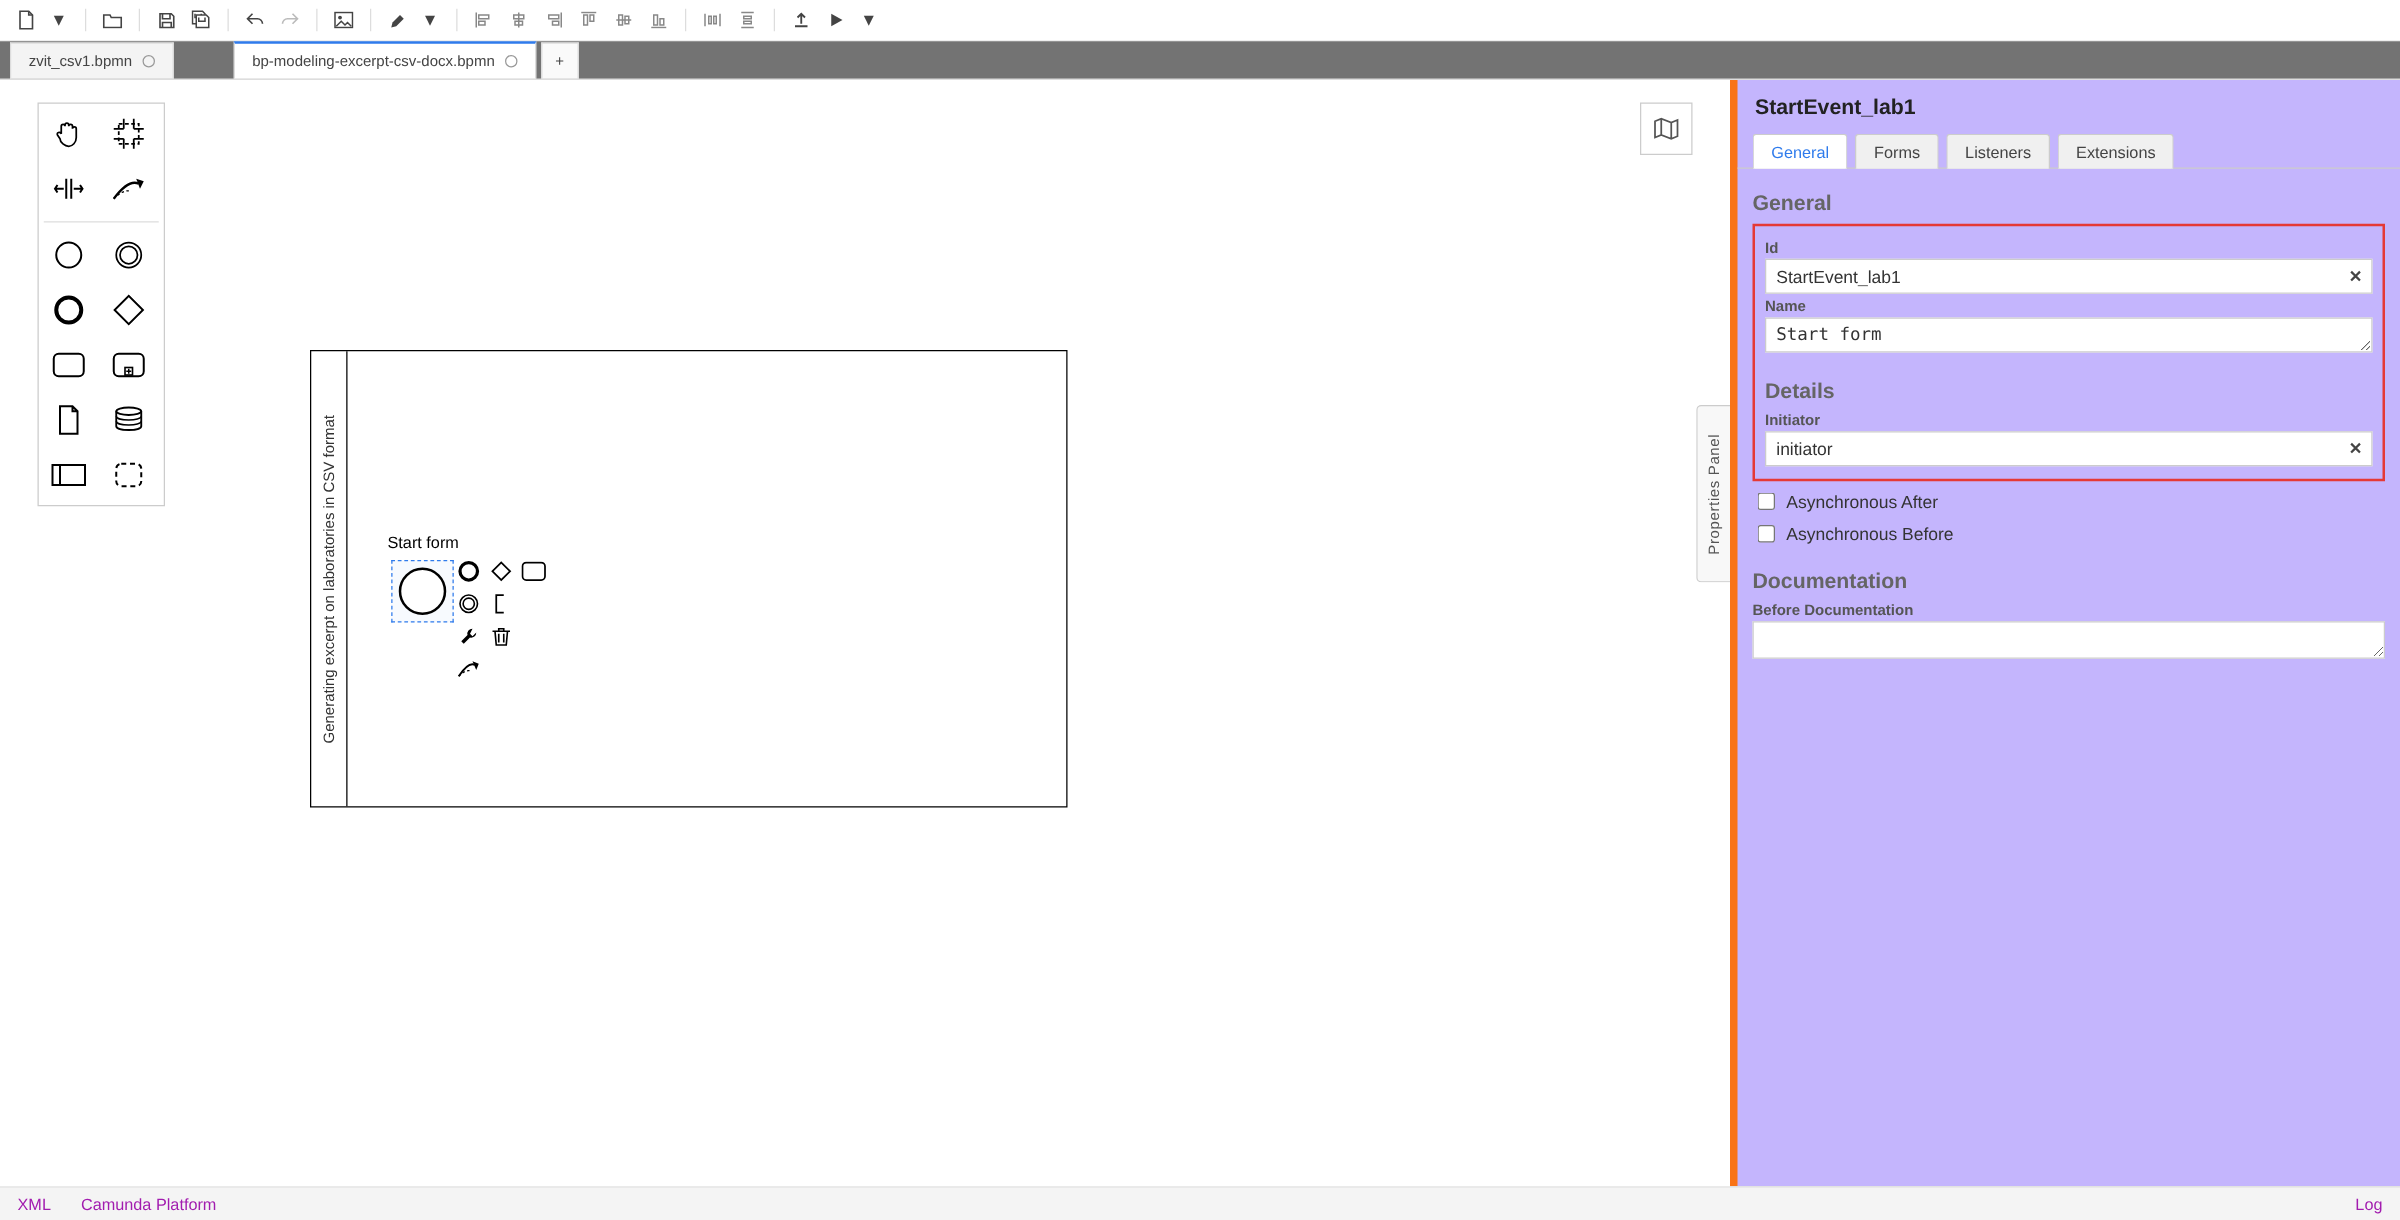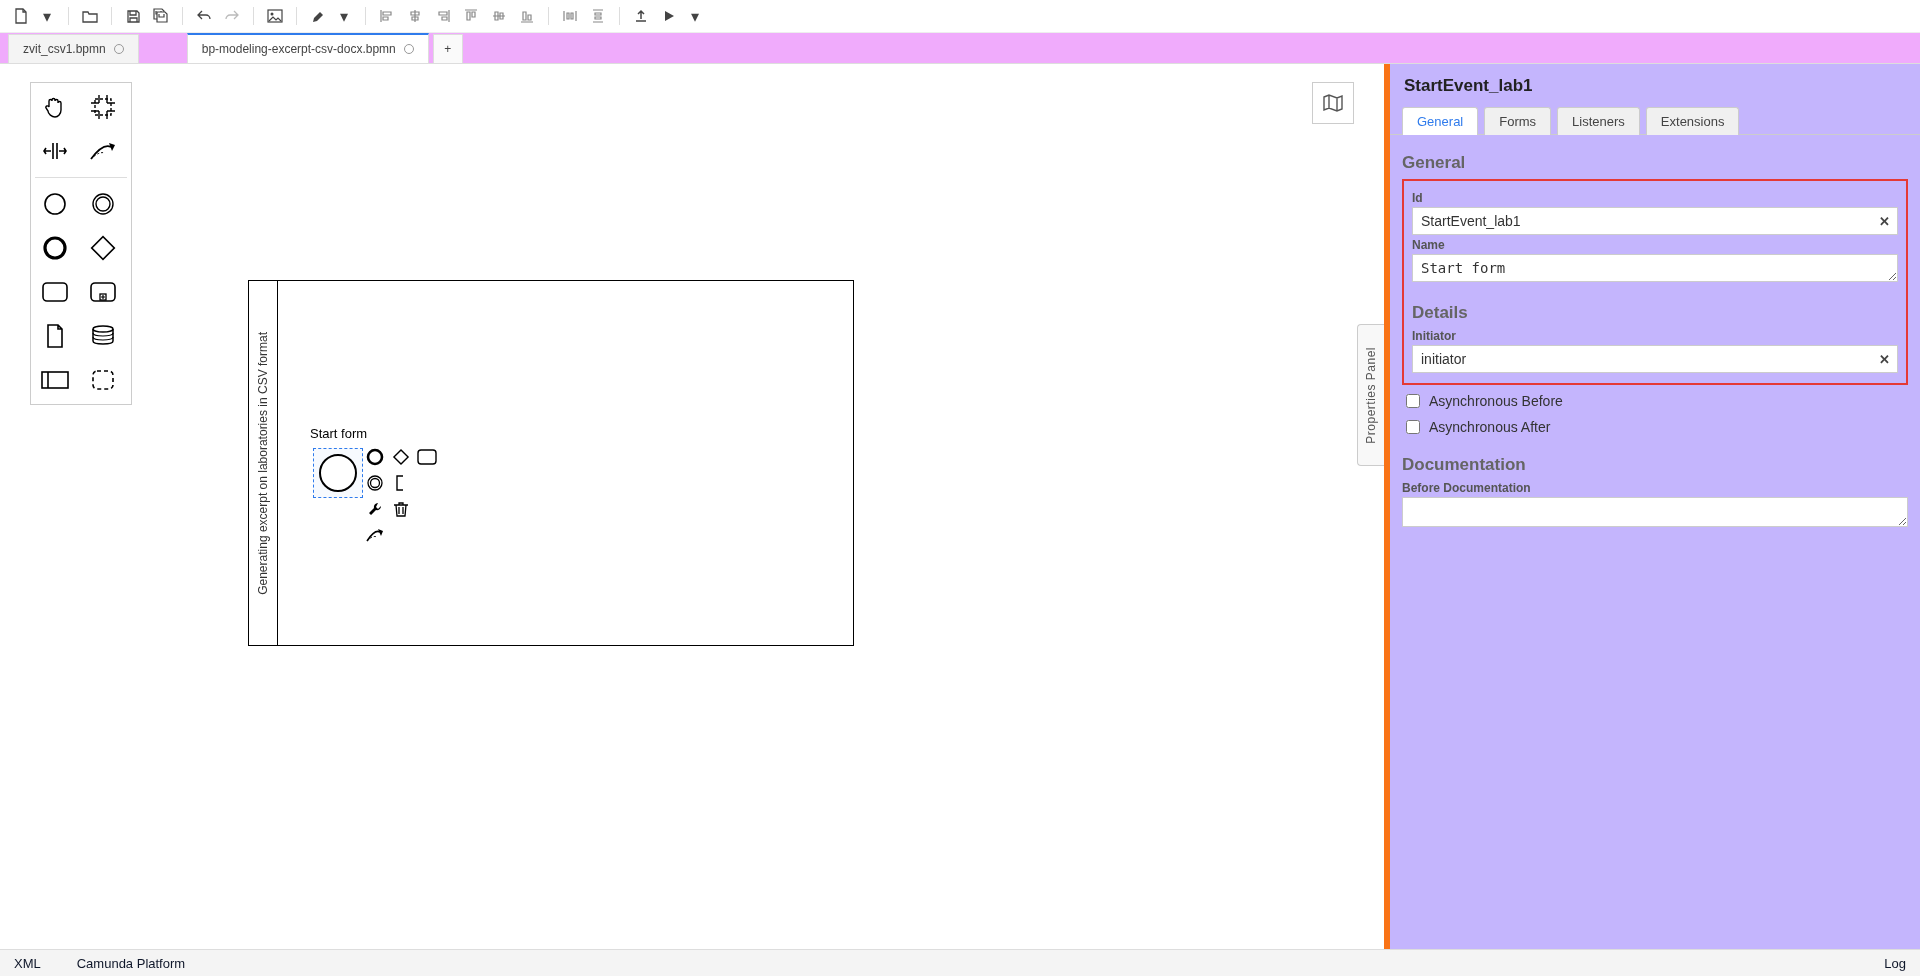--- a/index.html
+++ b/index.html
@@ -45,21 +45,21 @@
     margin: 0 6px;
   }
   .caret { font-size: 10px; margin-left: -2px; color:#666; }
 
   
   .tabbar {
     height: 30px;
     display: flex;
     align-items: flex-end;
     padding-left: 8px;
-    background: #f0abfc;
+    background: #737373;
   }
   .tab {
     height: 28px;
     border: 1px solid #ddd;
     border-bottom: none;
     padding: 0 14px;
     display: flex;
     align-items: center;
     gap: 8px;
     font-size: 12px;
@@ -295,22 +295,22 @@
 
   
   .status {
     height: 26px;
     border-top: 1px solid #ddd;
     display:flex;
     align-items:center;
     padding: 0 14px;
     background: #f4f4f4;
     font-size: 13px;
-    color:#0f172a;
-    gap: 36px;
+    color:#a21caf;
+    gap: 24px;
   }
   .status .right { margin-left:auto; }
 
   svg { display:block; }
 </style>
 </head>
 <body>
 
 <div class="app">
 
@@ -619,25 +619,25 @@
           <div class="section-title" style="margin-top:18px">Details</div>
           <div class="field-label">Initiator</div>
           <div class="input-wrap">
             <input class="text-input" value="initiator" style="">
             <span class="input-clear">✕</span>
           </div>
         </div>
 
         <label class="chk-row">
           <input type="checkbox" style="">
-          <span>Asynchronous Before</span>
+          <span>Asynchronous After</span>
         </label>
         <label class="chk-row">
           <input type="checkbox" style="">
-          <span>Asynchronous After</span>
+          <span>Asynchronous Before</span>
         </label>
 
         <div class="section-title" style="margin-top:18px">Documentation</div>
         <div class="field-label">Before Documentation</div>
         <textarea class="text-input" style="height: 30px;"></textarea>
       </div>
     </div>
   </div>
 
   <div class="status">

